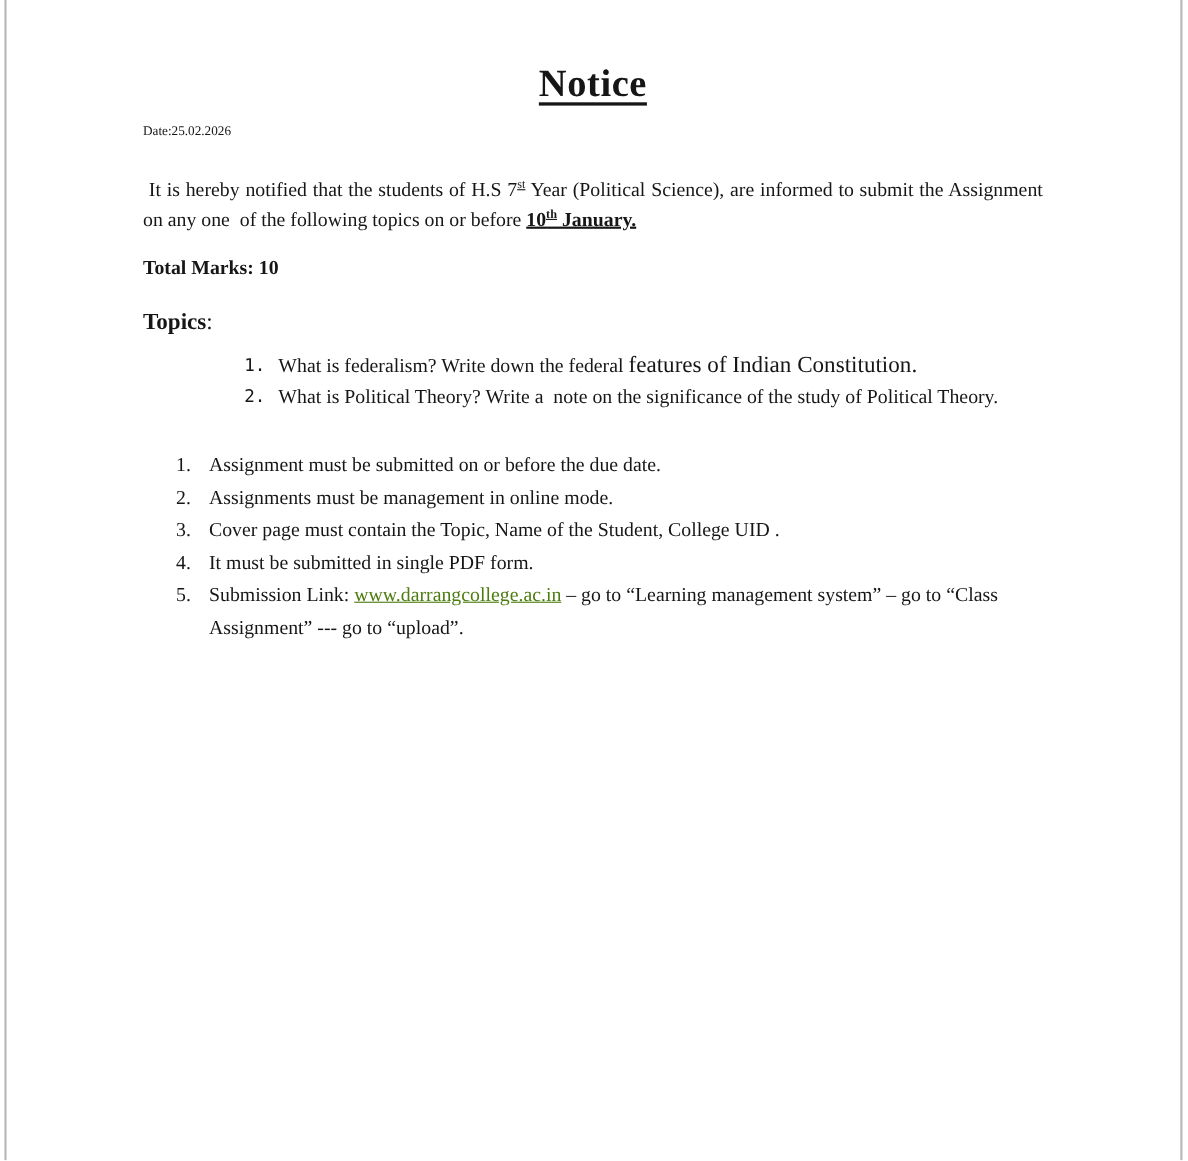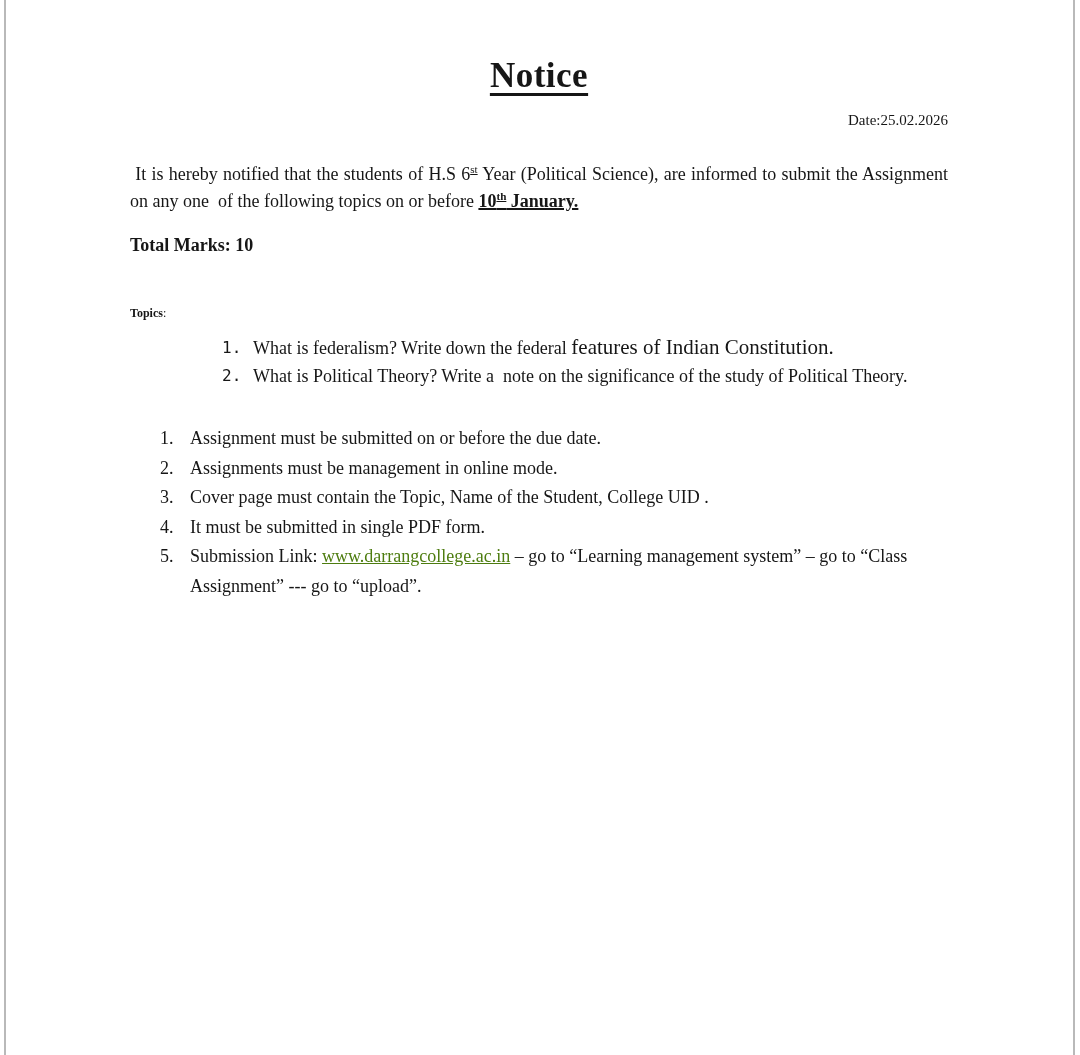--- a/index.html
+++ b/index.html
@@ -41,22 +41,21 @@
     font-size: 35px;
     font-weight: bold;
     letter-spacing: 0.5px;
     text-decoration: underline;
     text-decoration-thickness: 3px;
     text-underline-offset: 6px;
   }
 
   .date-line {
     margin-top: 16px;
-    text-align: right;
-    font-size: 15px;
+    font-size: 12px;
   }
 
   .intro {
     margin-top: 32px;
     font-size: 18px;
     line-height: 27px;
     text-align: justify;
   }
   .pre { white-space: pre-wrap; }
 
@@ -73,22 +72,22 @@
     text-decoration-thickness: 2px;
   }
 
   .total-marks {
     margin-top: 20px;
     font-size: 18px;
     font-weight: bold;
   }
 
   .section-head {
-    font-size: 12px;
-    margin-top: 50px;
+    font-size: 21px;
+    margin-top: 26px;
   }
   .section-head .head-text { font-weight: bold; }
   .section-head .head-text.underlined {
     text-decoration: underline;
     text-decoration-thickness: 2px;
   }
 
   .topic-list {
     margin-top: 13px;
     margin-left: 92px;
@@ -128,21 +127,21 @@
   <div class="page-edge right"></div>
 
   <div class="content">
 
     <div class="title-wrap">
       <span class="title">Notice</span>
     </div>
 
     <div class="date-line">Date:25.02.2026</div>
 
-    <p class="intro"><span class="pre"> It is hereby notified that the students of H.S 6</span><sup class="sp">st</sup><span class="pre"> Year (Political Science), are informed to submit the Assignment on any one  of the following topics on or before </span><span class="due"><span>10</span><sup class="sp">th</sup><span class="pre"> January.</span></span></p>
+    <p class="intro"><span class="pre"> It is hereby notified that the students of H.S 7</span><sup class="sp">st</sup><span class="pre"> Year (Political Science), are informed to submit the Assignment on any one  of the following topics on or before </span><span class="due"><span>10</span><sup class="sp">th</sup><span class="pre"> January.</span></span></p>
 
     <div class="total-marks">Total Marks: 10</div>
 
     <div class="section-head"><span class="head-text">Topics</span><span>:</span></div>
 
     <div class="topic-list">
       <div class="topic-item">
         <span class="num">1.</span>
         <span class="txt"><span class="pre">What is federalism? Write down the federal </span><span class="alt-font pre">features of Indian Constitution.</span></span>
       </div>

